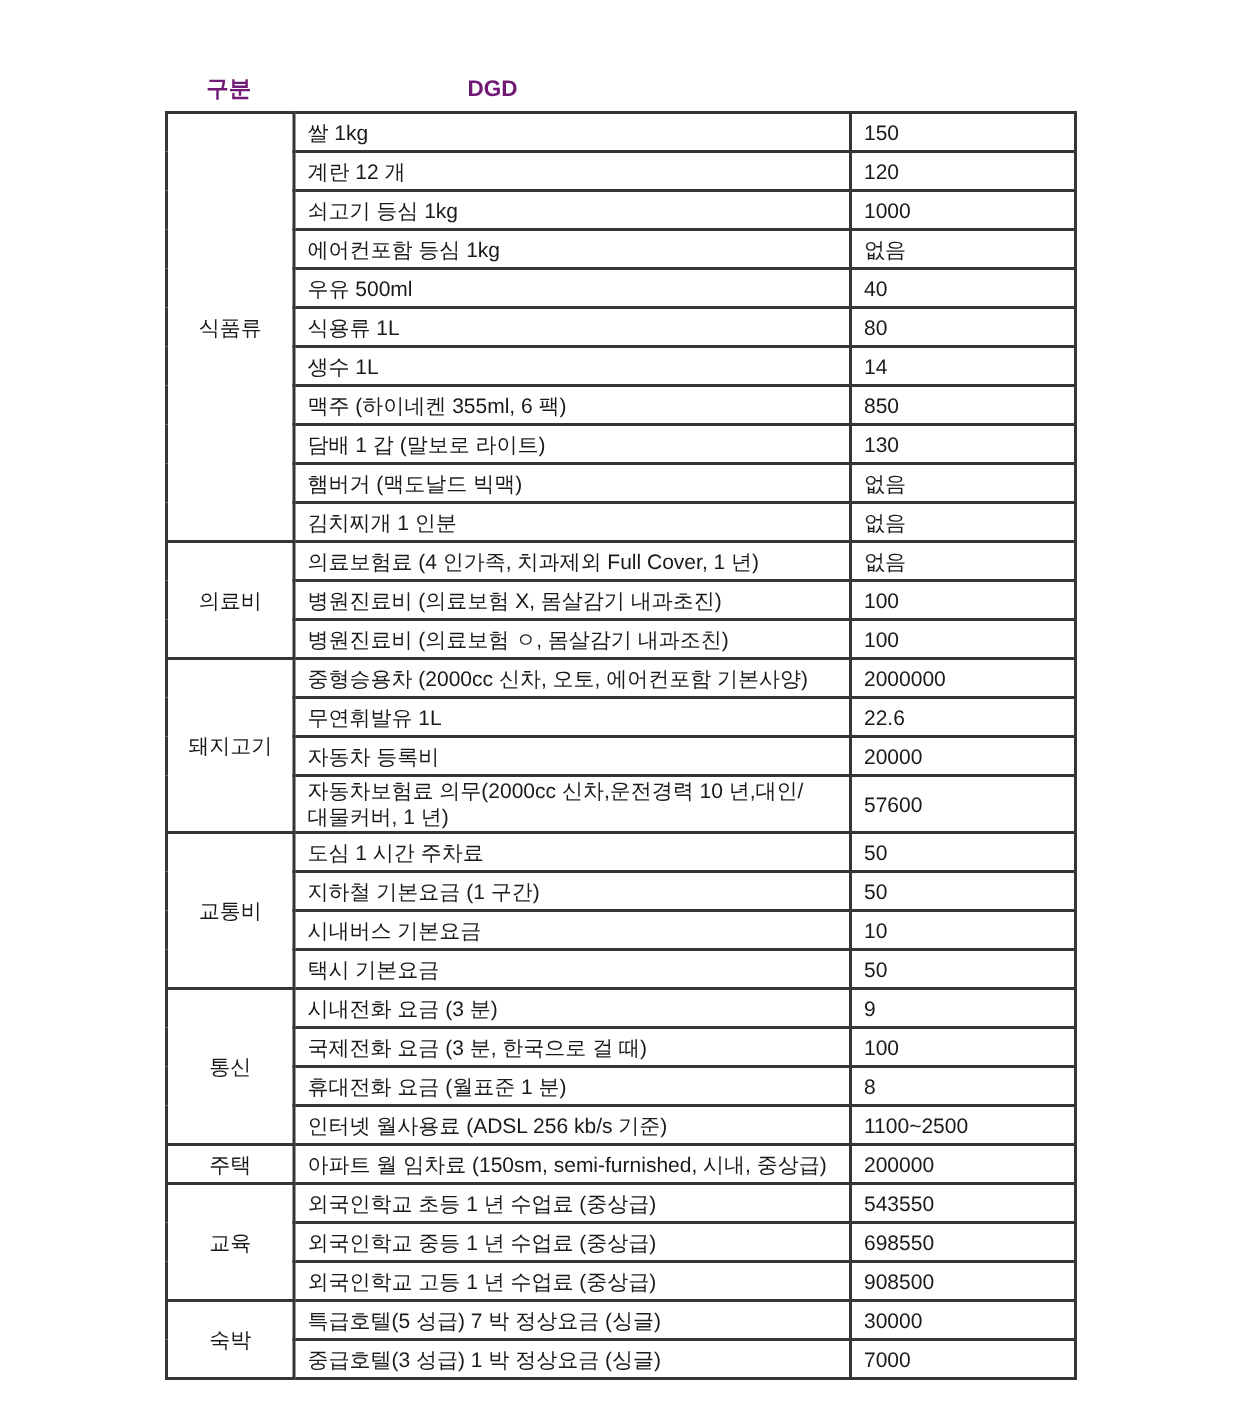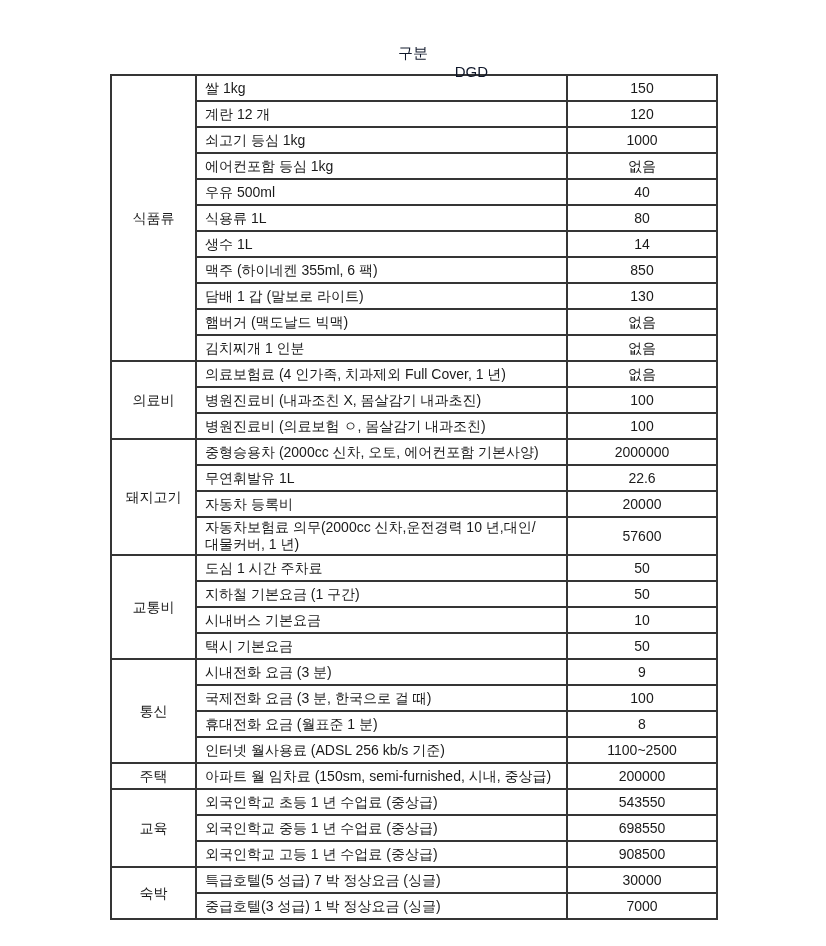--- a/index.html
+++ b/index.html
@@ -16,23 +16,22 @@
     position: absolute;
     left: 110px;
     top: 44px;
     width: 606px;
   }
   .header-row {
     display: flex;
     height: 30px;
     align-items: center;
     font-size: 15px;
-    font-weight: 400;
-    color: #0f172a;
-    flex-direction: column;
+    font-weight: 700;
+    color: #701a75;
   }
   .h-cat  { width: 85px;  text-align: center; }
   .h-item { width: 371px; text-align: center; letter-spacing: 1px; }
   .h-val  { width: 150px; text-align: right; }
   table.cost {
     border-collapse: collapse;
     table-layout: fixed;
     width: 606px;
   }
   table.cost col.c-cat  { width: 85px; }
@@ -45,21 +44,21 @@
     padding: 1px 8px;
     height: 22px;
     vertical-align: middle;
     word-break: keep-all;
   }
   td.cat {
     text-align: center;
     padding: 1px 2px;
   }
   td.item { text-align: left; }
-  td.val  { text-align: center; }
+  td.val  { text-align: left; }
 </style>
 </head>
 <body>
 
 <div class="sheet">
   <div class="header-row">
     <div class="h-cat">구분</div>
     <div class="h-val">DGD</div>
   </div>
 
@@ -114,21 +113,21 @@
         <tr>
           <td class="item">김치찌개 1 인분</td>
           <td class="val">없음</td>
         </tr>
         <tr>
           <td class="cat" rowspan="3">의료비</td>
           <td class="item">의료보험료 (4 인가족, 치과제외 Full Cover, 1 년)</td>
           <td class="val">없음</td>
         </tr>
         <tr>
-          <td class="item">병원진료비 (내과조친 X, 몸살감기 내과초진)</td>
+          <td class="item">병원진료비 (의료보험 X, 몸살감기 내과초진)</td>
           <td class="val">100</td>
         </tr>
         <tr>
           <td class="item">병원진료비 (의료보험 ㅇ, 몸살감기 내과조친)</td>
           <td class="val">100</td>
         </tr>
         <tr>
           <td class="cat" rowspan="4">돼지고기</td>
           <td class="item">중형승용차 (2000cc 신차, 오토, 에어컨포함 기본사양)</td>
           <td class="val">2000000</td>

